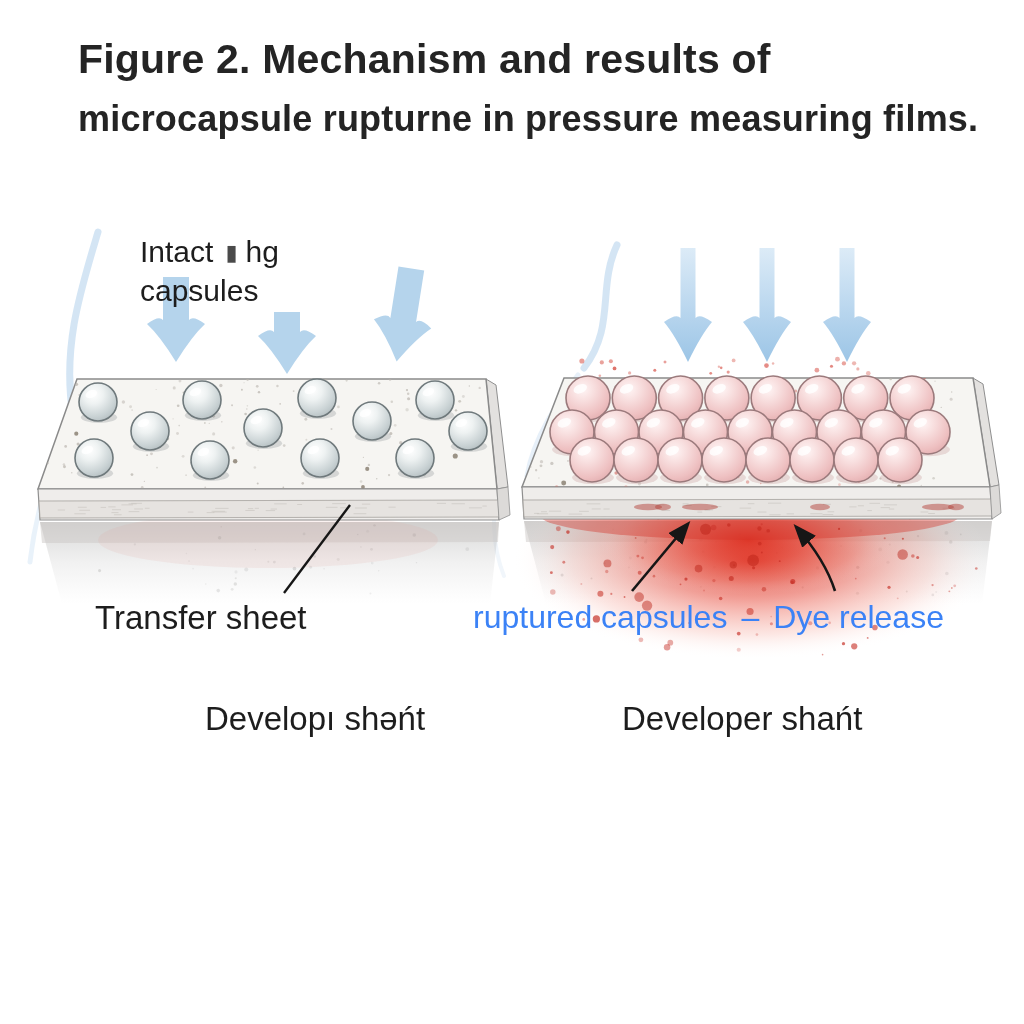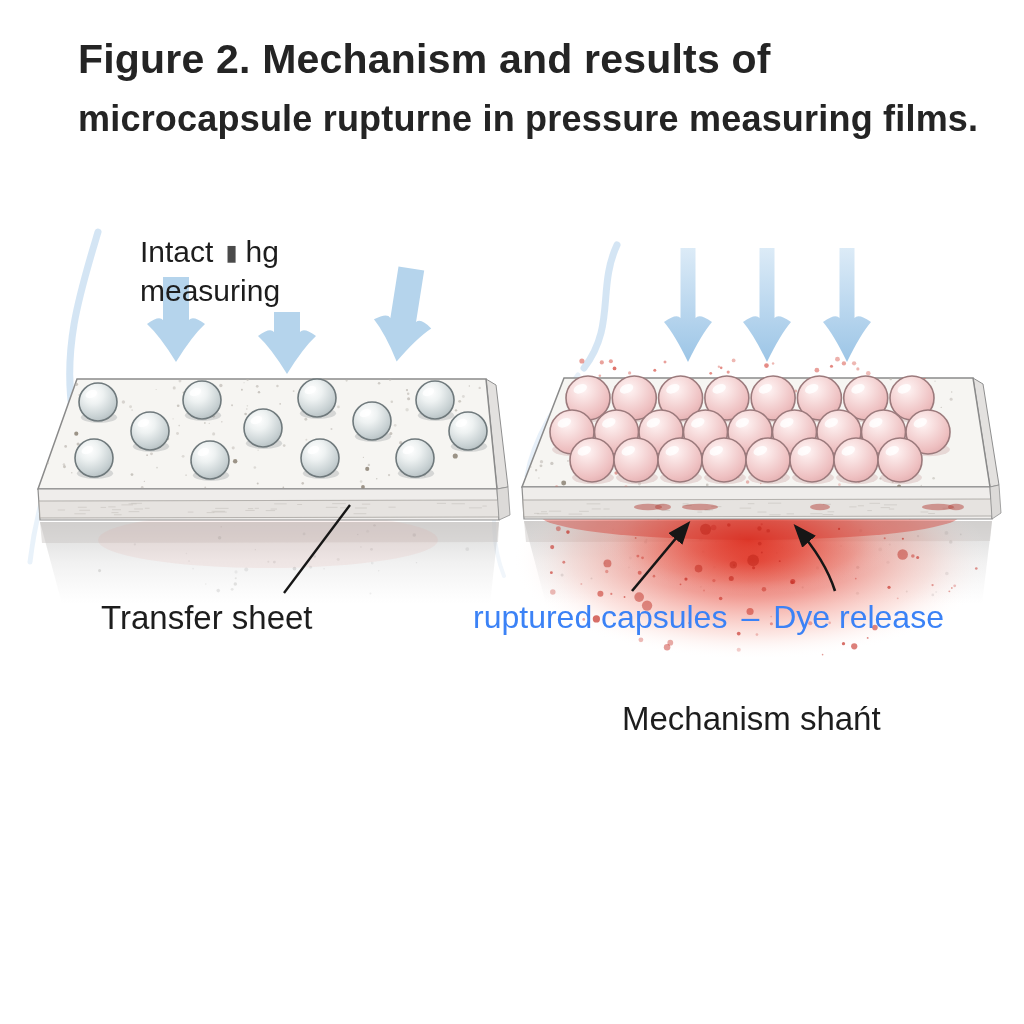--- a/index.html
+++ b/index.html
@@ -13,21 +13,21 @@
   .t1{font-size:41px;font-weight:700;letter-spacing:.2px;}
   .t2{font-size:36px;font-weight:700;letter-spacing:.2px;margin-top:15px;}
   .pressure-label{
     left:140px;top:234px;width:300px;text-align:left;
     font-size:30px;line-height:36px;color:#1d1d1d;font-weight:500;
   }
   .glitch{display:inline-block;font-size:22px;opacity:.8;margin:0 8px 0 12px;transform:translateY(-2px);}
   .diagram-label{font-size:33px;color:#1d1d1d;font-weight:500;}
   .ruptured-line{left:473px;top:599px;font-size:32px;color:#3b82f6;font-weight:500;}
   .ruptured-line .dash{margin:0 14px;}
-  #transfer-label{left:101px;top:599px;}
+  #transfer-label{left:95px;top:599px;}
   #developer-left{left:205px;top:700px;}
   #developer-right{left:622px;top:700px;}
 </style>
 </head>
 <body>
 
 <div class="canvas">
 
   <svg id="scene" viewBox="0 0 1024 1024">
     <defs>
@@ -881,23 +881,24 @@
       </g>
   </svg>
 
   <div id="title">
     <div class="t1">Figure 2. Mechanism and results of</div>
     <div class="t2">microcapsule rupturne in pressure measuring films.</div>
   </div>
 
   <div class="label pressure-label">
     <div><span>Intact</span><span class="glitch">▮</span><span>hg</span></div>
-    <div>measuring</div>
+    <div>capsules</div>
   </div>
 
   <div id="transfer-label" class="label diagram-label">Transfer sheet</div>
 
   <div class="label ruptured-line"><span>ruptured capsules</span><span class="dash">–</span><span>Dye release</span></div>
 
+  <div id="developer-left" class="label diagram-label">Developı shəńt</div>
 
-  <div id="developer-right" class="label diagram-label">Mechanism shańt</div>
+  <div id="developer-right" class="label diagram-label">Developer shańt</div>
 
 </div>
 
 </body></html>

